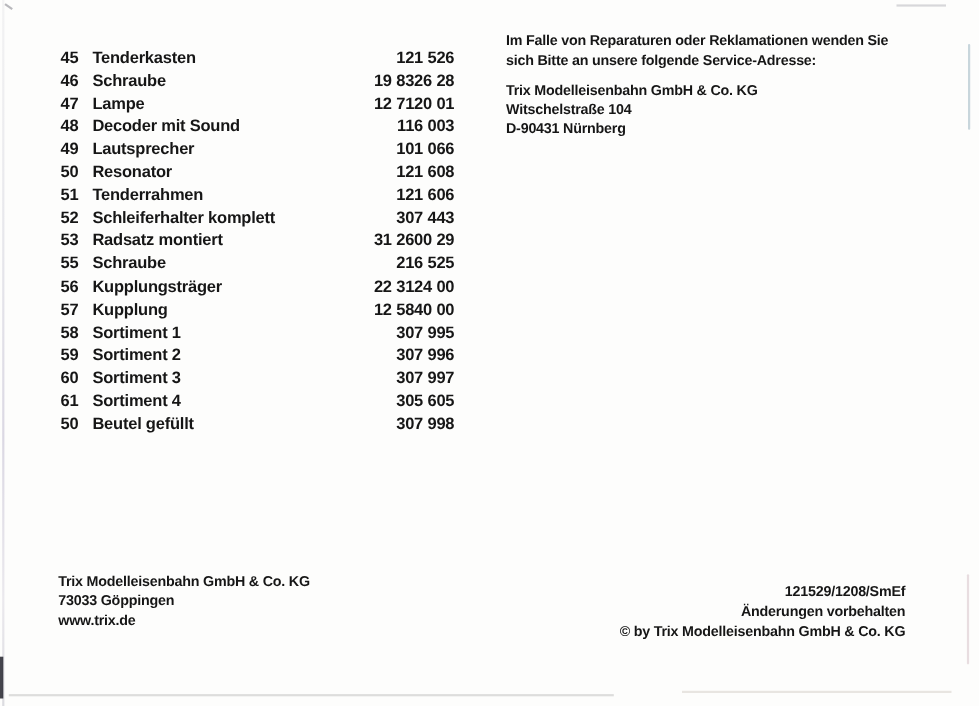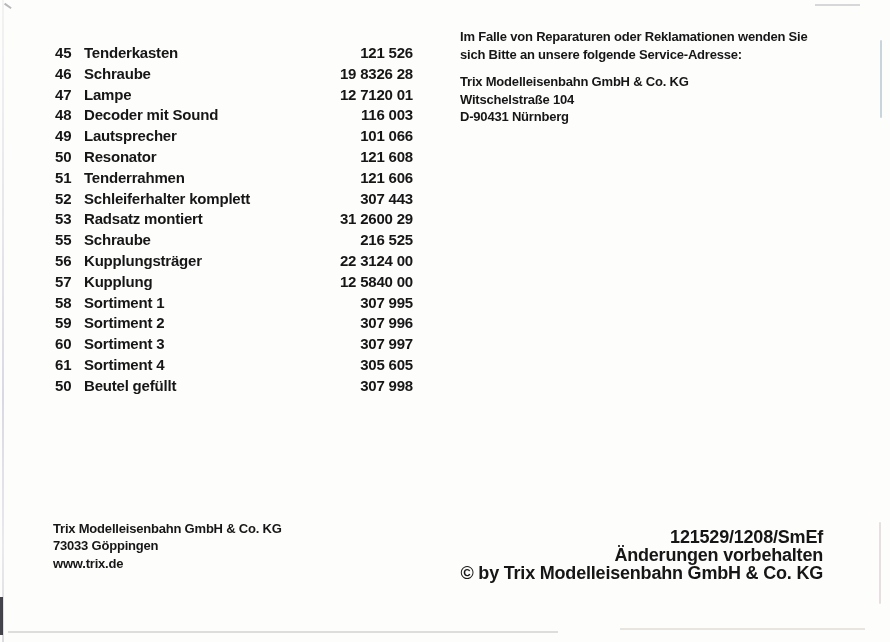--- a/index.html
+++ b/index.html
@@ -71,21 +71,21 @@
     letter-spacing: -0.2px;
     line-height: 17.4px;
   }
 
   
   .footer-right {
     position: absolute;
     right: 67px;
     top: 529px;
     text-align: right;
-    font-size: 18px;
+    font-size: 13px;
     font-weight: 700;
     letter-spacing: -0.2px;
     line-height: 17.8px;
   }
 
   
   .artifact { position: absolute; pointer-events: none; }
   .edge-left {
     left: 2px; top: 0; width: 2px; height: 642px;
     background: linear-gradient(to bottom,

